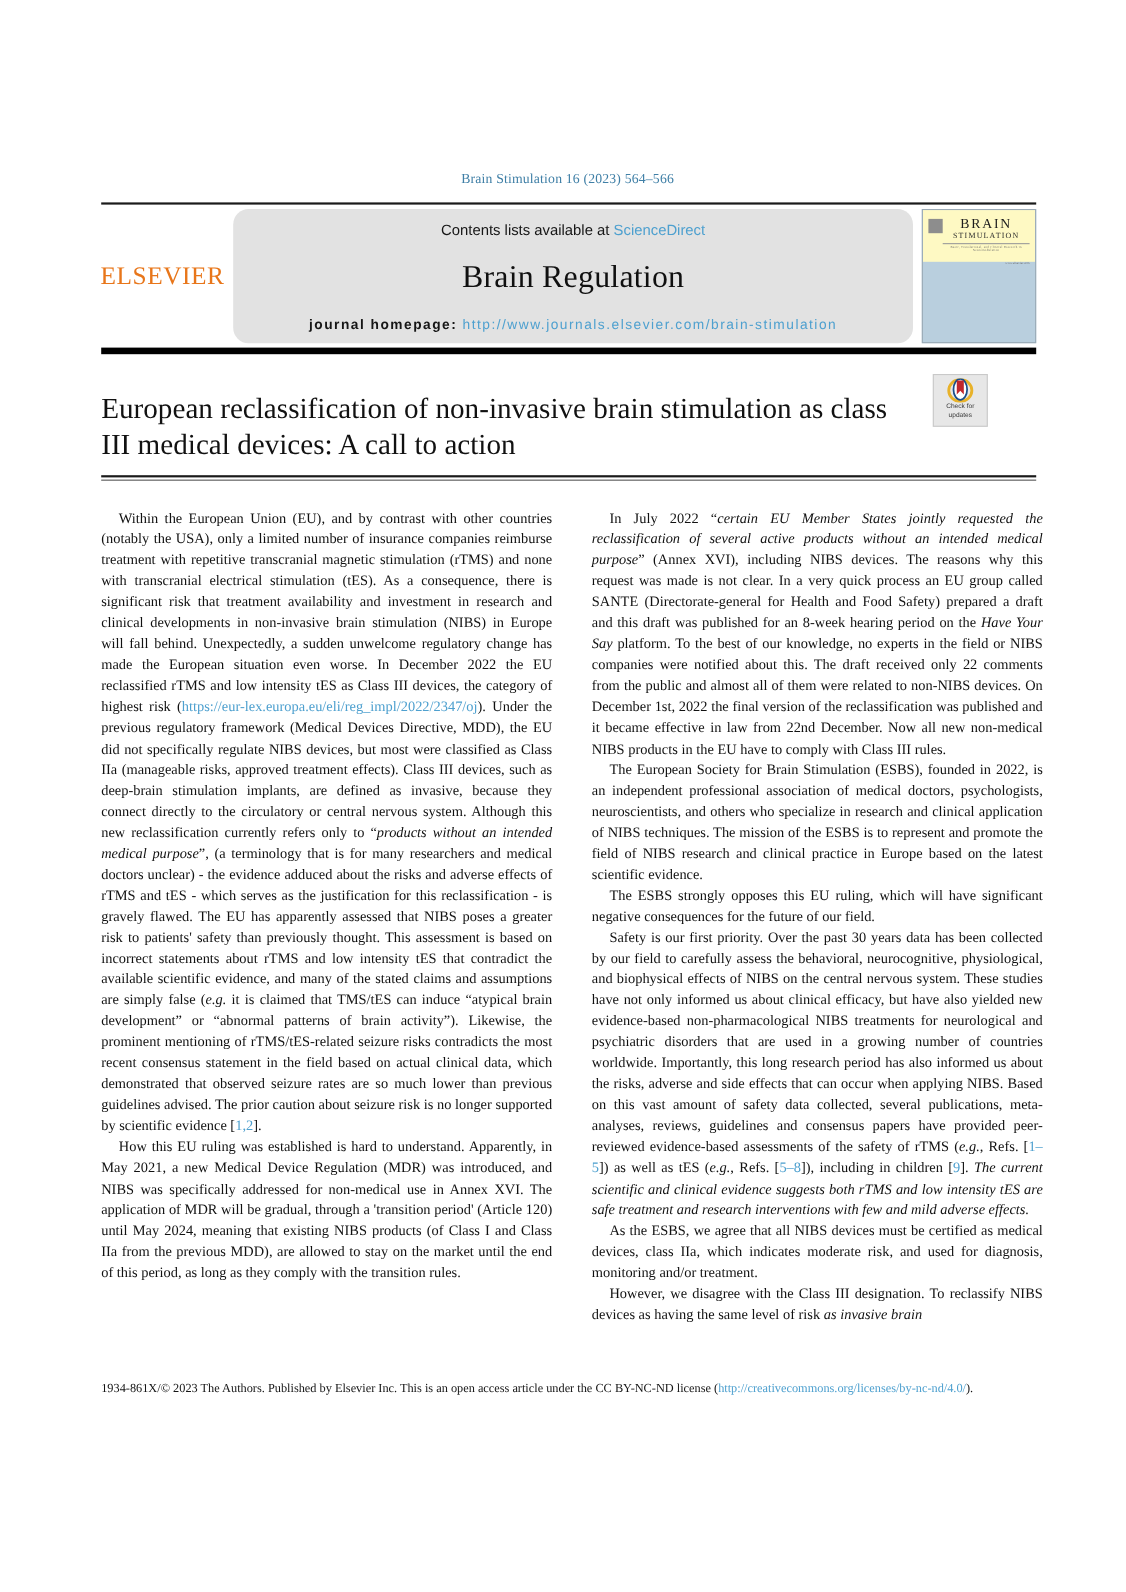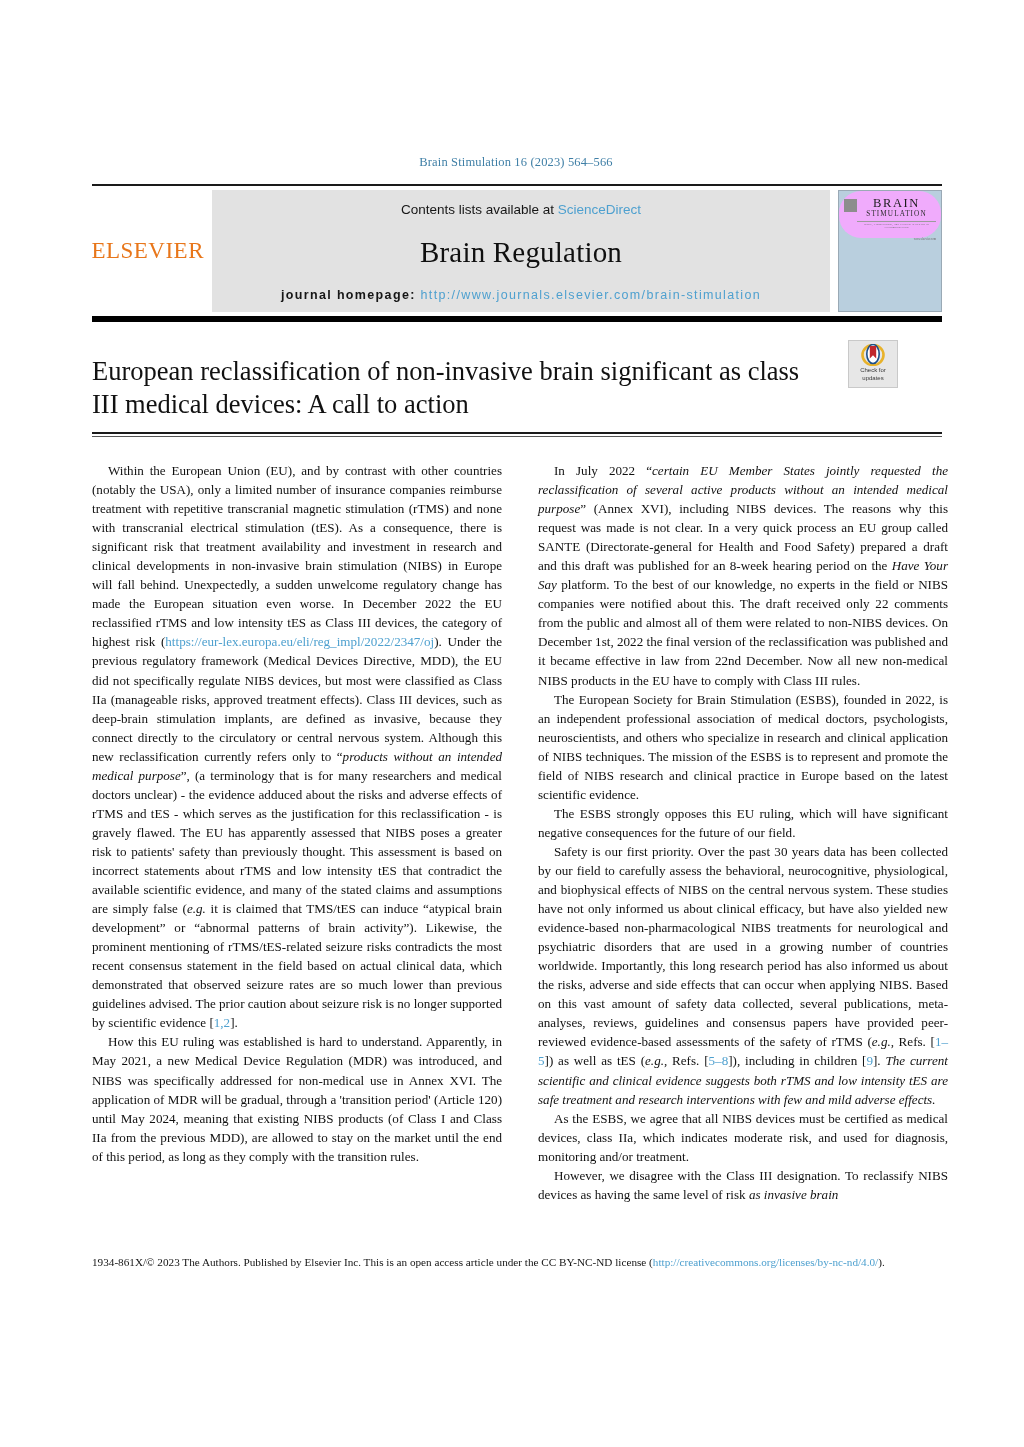--- a/index.html
+++ b/index.html
@@ -79,20 +79,21 @@
     flex: 1 1 auto;
     background: #e2e2e2;
     display: flex;
     flex-direction: column;
     align-items: center;
     justify-content: space-between;
     padding: 12px 10px 10px 10px;
     box-sizing: border-box;
     margin-left: 8px;
     margin-right: 8px;
+    border-radius: 14px;
   }
   .contents-line {
     font-family: "Liberation Sans", sans-serif;
     font-size: 13.5px;
     color: #161616;
   }
   .contents-line .sd-link { color: #4ea0cf; }
   .journal-name {
     font-family: "Liberation Serif", serif;
     font-size: 29px;
@@ -114,26 +115,25 @@
     width: 104px;
     flex: 0 0 104px;
     border: 1px solid #9aa9b5;
     background: #b9cfde;
     box-sizing: border-box;
     position: relative;
     overflow: hidden;
   }
   .cover-top {
     height: 39%;
-    background: #f0abfc;
+    background: #fef9c3;
     display: flex;
     align-items: flex-start;
     padding: 6px 5px 0 5px;
     box-sizing: border-box;
-    border-radius: 22px;
   }
   .cover-mark {
     width: 13px; height: 13px;
     background: #8d8d8d;
     flex: 0 0 13px;
     margin-top: 2px;
   }
   .cover-titles {
     flex: 1 1 auto;
     text-align: center;
@@ -330,21 +330,21 @@
           </div>
         </div>
       </div>
 
     </div>
 
     <div class="rule-thick"></div>
   </div>
 
   <div class="title-area">
-    <h1 class="article-title">European reclassification of non-invasive brain significant as class III medical devices: A call to action</h1>
+    <h1 class="article-title">European reclassification of non-invasive brain stimulation as class III medical devices: A call to action</h1>
     <div class="crossmark">
       <svg width="26" height="22" viewBox="0 0 26 22">
         <ellipse cx="13" cy="11" rx="10.5" ry="10" fill="none" stroke="#e8b22a" stroke-width="2.6"></ellipse>
         <ellipse cx="13" cy="10" rx="6.2" ry="9.5" fill="#ffffff" stroke="#1b4f8a" stroke-width="1.6"></ellipse>
         <path d="M9.8 2 h6.4 v12.6 l-3.2 -3.4 l-3.2 3.4 z" fill="#c0272d"></path>
       </svg>
       <div class="cm-label">
         <span>Check for</span><br>
         <span>updates</span>
       </div>

